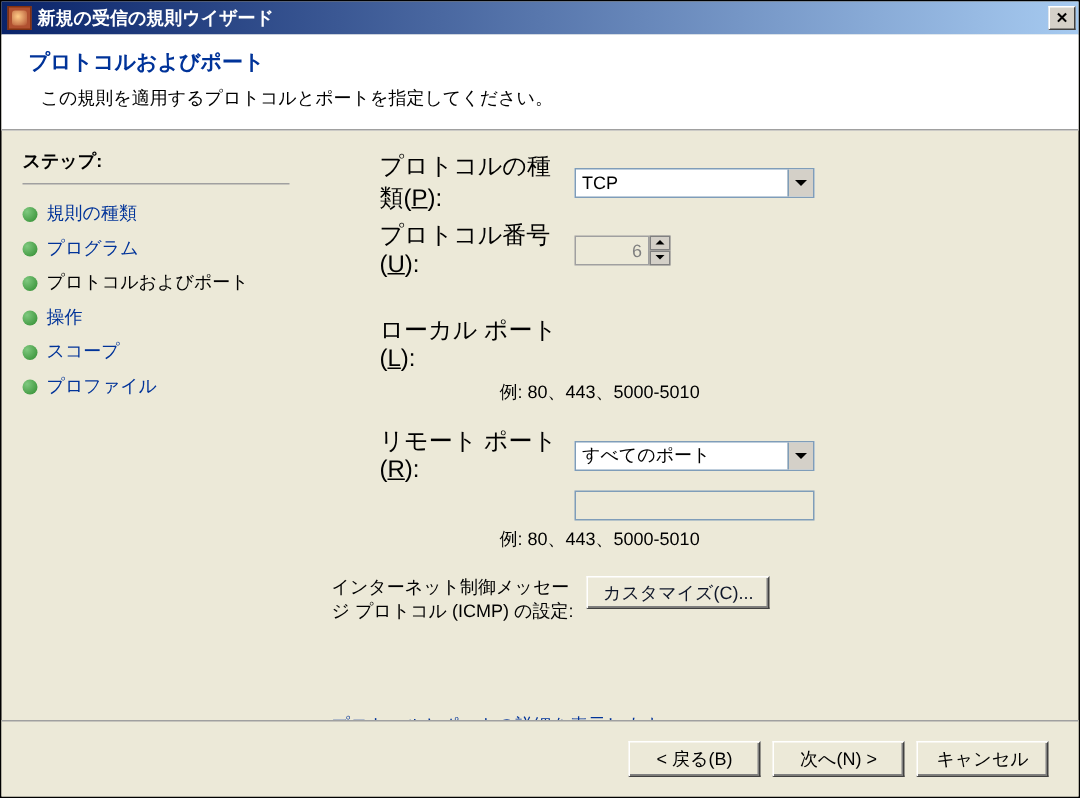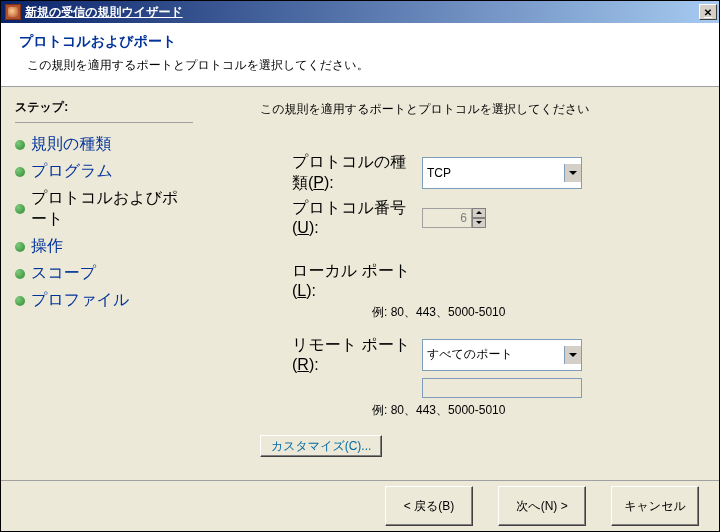--- a/index.html
+++ b/index.html
@@ -20,21 +20,20 @@
   .titlebar {
     height: 22px;
     background: linear-gradient(to right, #0a246a, #a6caf0);
     color: #fff;
     display: flex;
     align-items: center;
     padding: 0 2px 0 4px;
     font-weight: bold;
     font-size: 12px;
     justify-content: space-between;
-    text-decoration: underline;
   }
   .titlebar-left {
     display: flex;
     align-items: center;
     gap: 4px;
   }
   .title-icon {
     width: 16px;
     height: 16px;
     background: #b05030;
@@ -81,21 +80,20 @@
     margin-bottom: 6px;
   }
   .header-desc {
     font-size: 12px;
     color: #000;
     padding-left: 8px;
   }
   .body-area {
     display: flex;
     height: 396px;
-    gap: 39px;
   }
   .sidebar {
     width: 200px;
     padding: 12px 8px 8px 14px;
     box-sizing: border-box;
   }
   .sidebar-heading {
     font-weight: bold;
     font-size: 12px;
     margin-bottom: 6px;
@@ -117,21 +115,21 @@
     height: 10px;
     border-radius: 50%;
     background: radial-gradient(circle at 3px 3px, #7fc97f, #2e8b2e);
     flex-shrink: 0;
   }
   .step-bullet.current {
     background: radial-gradient(circle at 3px 3px, #7fc97f, #2e8b2e);
   }
   .step-label {
     color: #003399;
-    font-size: 16px;
+    font-size: 12px;
   }
   .step-item.current .step-label {
     color: #000;
   }
   .main-panel {
     flex: 1;
     padding: 14px 20px 10px 20px;
     box-sizing: border-box;
     position: relative;
   }
@@ -147,21 +145,21 @@
   .form-label {
     width: 130px;
     font-size: 16px;
     margin-left: 32px;
   }
   .underline {
     text-decoration: underline;
   }
   .dropdown {
     width: 160px;
-    height: 32px;
+    height: 20px;
     background: #fff;
     border: 1px solid #7f9db9;
     box-sizing: border-box;
     display: flex;
     align-items: center;
     justify-content: space-between;
     padding-left: 4px;
     font-size: 12px;
     cursor: pointer;
   }
@@ -267,21 +265,21 @@
     box-sizing: border-box;
     padding: 0 10px;
     font-size: 12px;
     font-family: inherit;
     cursor: pointer;
     display: inline-flex;
     align-items: center;
     justify-content: center;
   }
   .win-button.disabled {
-    color: #0369a1;
+    color: #0f172a;
     cursor: default;
     text-align: center;
   }
   .link-row {
     margin-top: 60px;
   }
   .link {
     color: #003399;
     text-decoration: underline;
     cursor: pointer;
@@ -296,40 +294,39 @@
     border-top: 1px solid #a0a0a0;
     display: flex;
     align-items: center;
     justify-content: flex-end;
     padding-right: 20px;
     gap: 8px;
     background: #ece9d8;
   }
   .footer .win-button {
     min-width: 88px;
-    height: 40px;
-    margin-left: 17px;
+    height: 24px;
   }
 </style>
 </head>
 <body>
 
 <div class="window">
 
   <div class="titlebar">
     <div class="titlebar-left">
       <span class="title-icon"></span>
       <span>新規の受信の規則ウイザード</span>
     </div>
     <div class="close-btn">✕</div>
   </div>
 
   <div class="header-area">
     <div class="header-title">プロトコルおよびポート</div>
-    <div class="header-desc">この規則を適用するポートとプロトコルを選択してください。</div>
+    <div class="header-desc">この規則を適用するプロトコルとポートを指定してください。</div>
   </div>
 
   <div class="body-area">
 
     <div class="sidebar">
       <div class="sidebar-heading">ステップ:</div>
       <hr class="sidebar-divider">
       <div class="step-item">
         <span class="step-bullet"></span>
         <span class="step-label">規則の種類</span>
@@ -350,21 +347,20 @@
         <span class="step-bullet"></span>
         <span class="step-label">スコープ</span>
       </div>
       <div class="step-item">
         <span class="step-bullet"></span>
         <span class="step-label">プロファイル</span>
       </div>
     </div>
 
     <div class="main-panel">
-      <div class="instruction">この規則を適用するポートとプロトコルを選択してください</div>
 
       <div class="form-row">
         <div class="form-label">
           <span>プロトコルの種類(</span><span class="underline">P</span><span>):</span>
         </div>
         <div class="dropdown">
           <span>TCP</span>
           <span class="dropdown-arrow"></span>
         </div>
       </div>
@@ -400,20 +396,21 @@
           <span class="dropdown-arrow"></span>
         </div>
       </div>
       <div class="form-row">
         <div class="form-label"></div>
         <input class="text-input disabled" readonly="" value="" style="">
       </div>
       <div class="example-text">例: 80、443、5000-5010</div>
 
       <div class="icmp-row">
+        <div class="icmp-label">インターネット制御メッセージ プロトコル (ICMP) の設定:</div>
         <button class="win-button disabled" disabled="">
           <span>カスタマイズ(C)...</span>
         </button>
       </div>
 
       <div class="link-row">
         <span class="link">プロトコルとポートの詳細を表示します</span>
       </div>
 
     </div>

